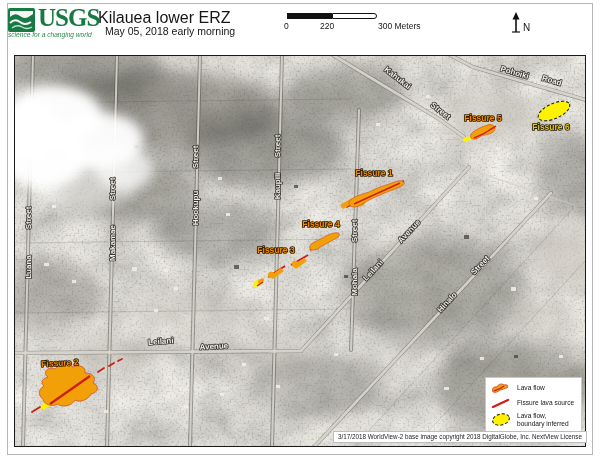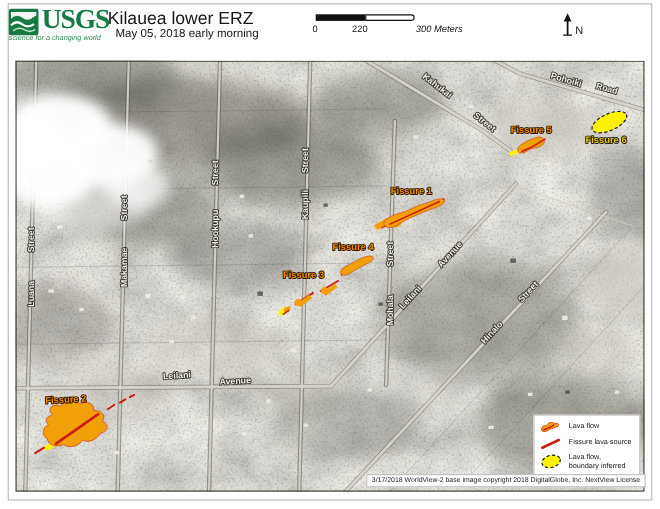--- a/index.html
+++ b/index.html
@@ -60,21 +60,21 @@
   <div id="tagline">science for a changing world</div>
   <div id="map-title">Kilauea lower ERZ</div>
   <div id="map-subtitle">May 05, 2018 early morning</div>
 
   <div id="scalebar">
     <div class="seg1"></div>
     <div class="seg2"></div>
   </div>
   <span class="scale-lab" style="left:284px;">0</span>
   <span class="scale-lab" style="left:320px;">220</span>
-  <span class="scale-lab" style="left:378px;font-style:italic;">300 Meters</span>
+  <span class="scale-lab" style="left:378px;">300 Meters</span>
 
   <svg id="north" width="32" height="26" viewBox="0 0 32 26">
     <line x1="10" y1="22" x2="10" y2="7" stroke="#111" stroke-width="1.6"></line>
     <polygon points="10,2 6.5,9.5 13.5,9.5" fill="#111"></polygon>
     <line x1="6" y1="22" x2="14" y2="22" stroke="#111" stroke-width="1.2"></line>
     <text x="17" y="21">N</text>
   </svg>
 
   <div id="map-wrap">
     <svg width="572" height="392" viewBox="0 0 572 392">

